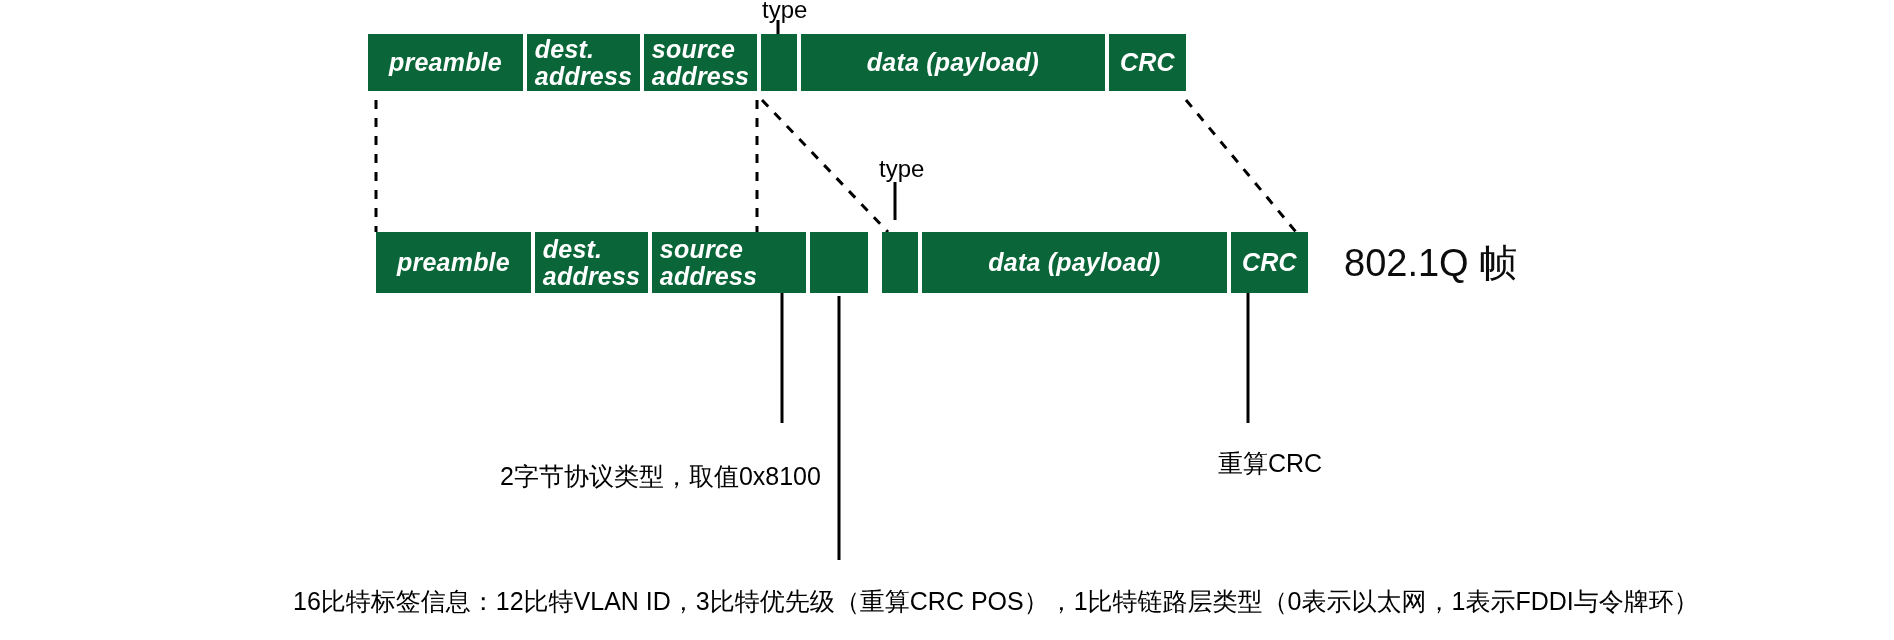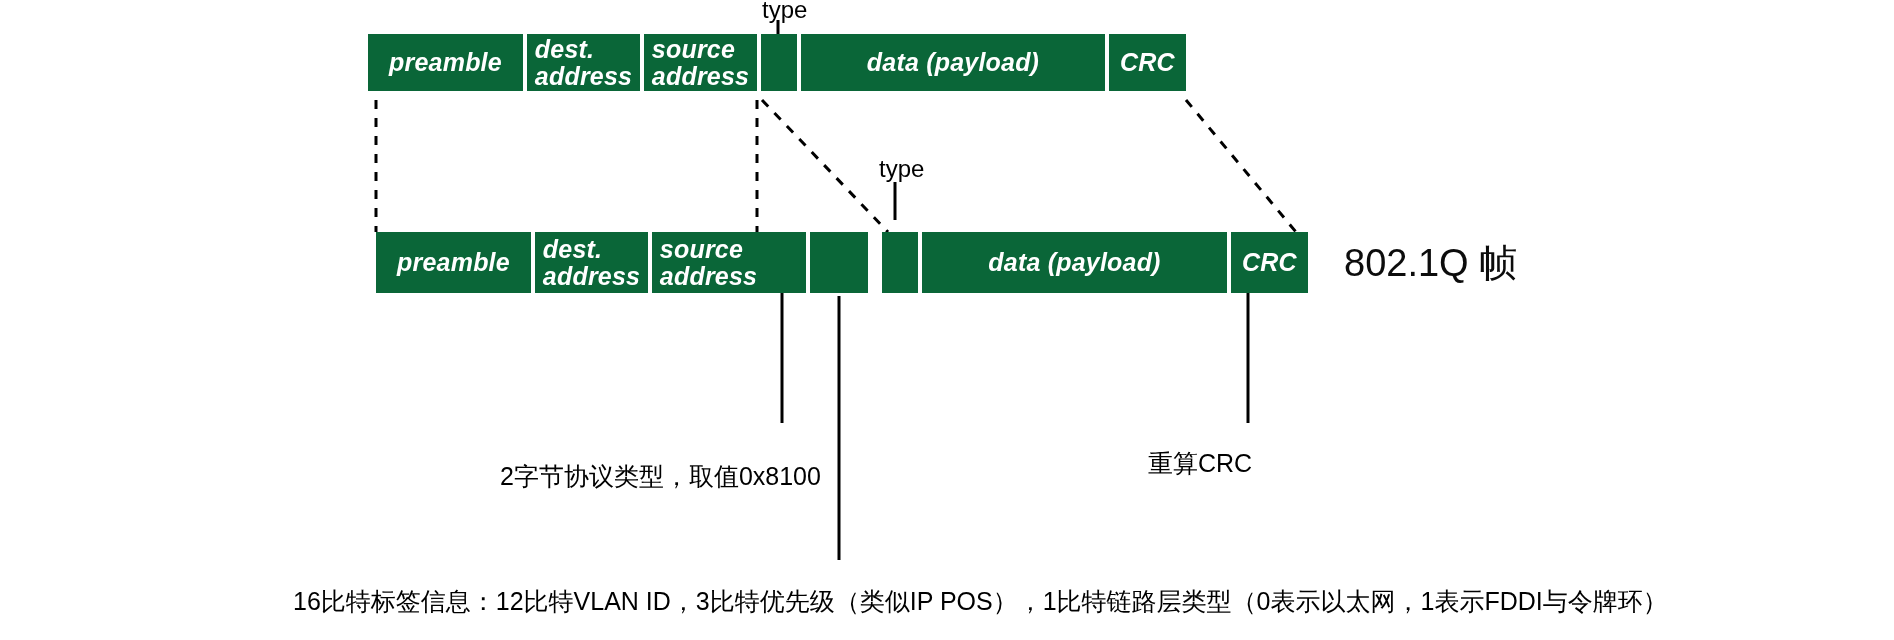--- a/index.html
+++ b/index.html
@@ -111,17 +111,17 @@
     <div class="field" style="left:922px; top:232px; width:305px; height:61px;">data (payload)</div>
     <div class="field" style="left:1231px; top:232px; width:77px; height:61px;">CRC</div>
 
     <div class="label type-label" style="left:879px; top:155px;">type</div>
   </div>
 
   <div class="label frame-title" style="left:1344px; top:238px;">802.1Q 帧</div>
 
   <div class="label note" style="left:456px; top:460px;margin-left:44px;">2字节协议类型，取值0x8100</div>
 
-  <div class="label note" style="left:1148px; top:447px;">重算CRC</div>
+  <div class="label note" style="left:1218px; top:447px;">重算CRC</div>
 
-  <div class="label note-wide" style="left:293px; top:585px;">16比特标签信息：12比特VLAN ID，3比特优先级（类似IP POS），1比特链路层类型（0表示以太网，1表示FDDI与令牌环）</div>
+  <div class="label note-wide" style="left:293px; top:585px;">16比特标签信息：12比特VLAN ID，3比特优先级（重算CRC POS），1比特链路层类型（0表示以太网，1表示FDDI与令牌环）</div>
 
 </div>
 
 </body></html>

